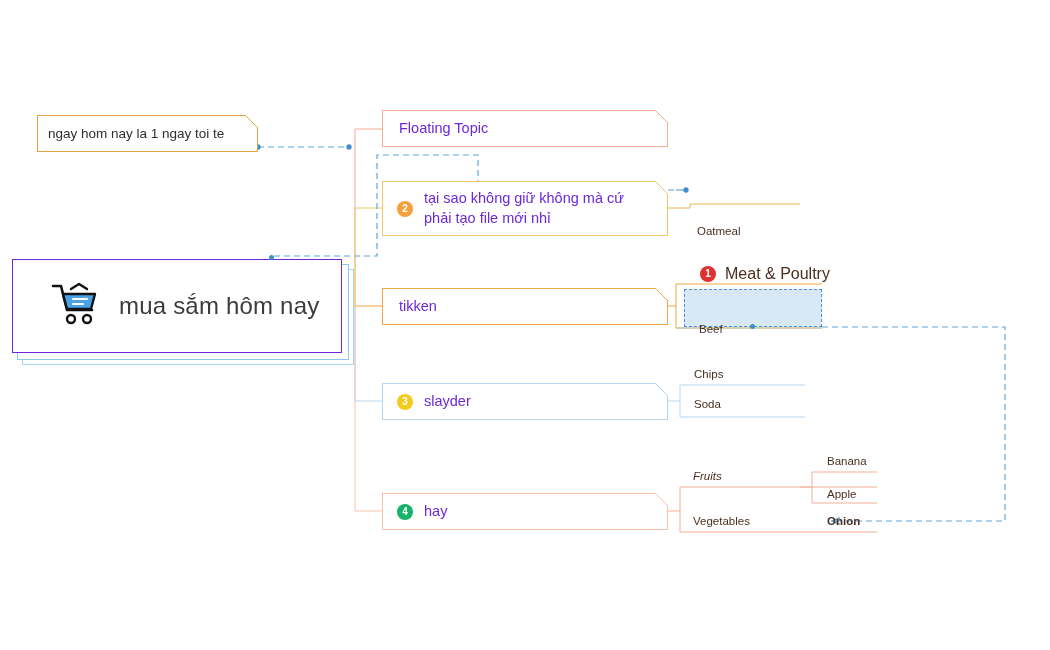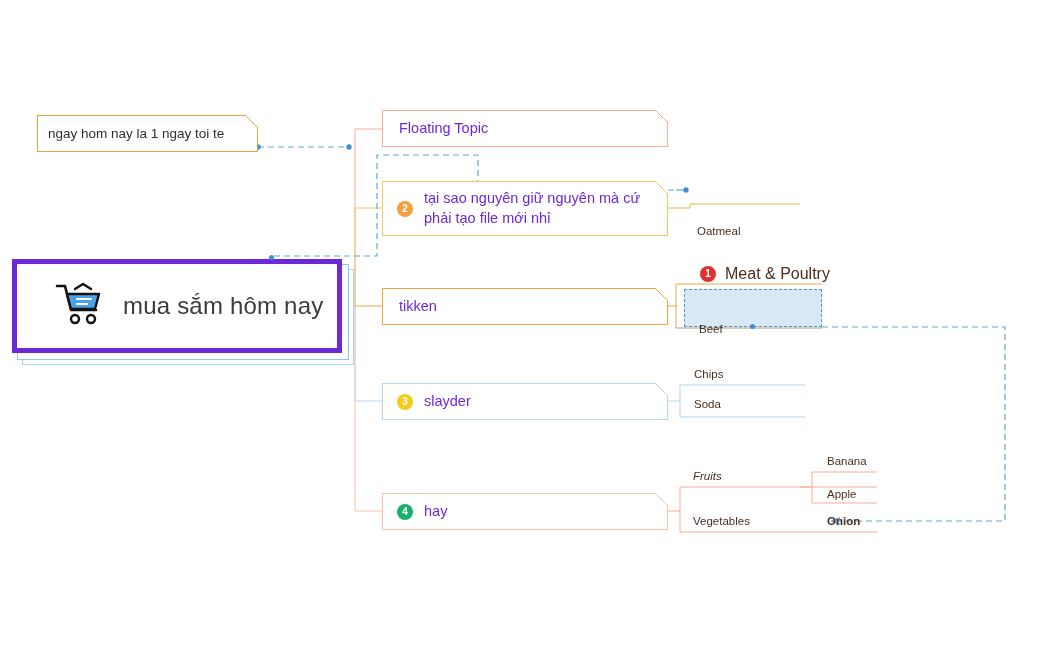--- a/index.html
+++ b/index.html
@@ -47,21 +47,21 @@
     height: 13px;
     pointer-events: none;
   }
 
   
   #root-node {
     left: 12px;
     top: 259px;
     width: 330px;
     height: 94px;
-    border: 5px solid #6d28d9;
+    border: 1px solid #6d28d9;
     background: #ffffff;
     z-index: 6;
   }
   #root-shadow-1 {
     position: absolute;
     left: 17px;
     top: 264px;
     width: 330px;
     height: 94px;
     border: 1px solid #8cc8ee;
@@ -292,21 +292,21 @@
   <div id="topic-floating" class="node topic">
     <span class="topic-label pad-left">Floating Topic</span>
     <svg class="fold" viewBox="0 0 13 13">
       <path d="M0,0 L13,0 L13,13 Z" fill="#ffffff"></path>
       <path d="M0,0 L13,13" stroke="#f6ae96" stroke-width="1" fill="none"></path>
     </svg>
   </div>
 
   <div id="topic-taisao" class="node topic">
     <span class="badge" style="background:#f5a03c">2</span>
-    <span class="topic-label" style="white-space:normal;width:220px">tại sao nguyên giữ nguyên mà cứ phải tạo file mới nhỉ</span>
+    <span class="topic-label" style="white-space:normal;width:220px">tại sao không giữ không mà cứ phải tạo file mới nhỉ</span>
     <svg class="fold" viewBox="0 0 13 13">
       <path d="M0,0 L13,0 L13,13 Z" fill="#ffffff"></path>
       <path d="M0,0 L13,13" stroke="#f0c86a" stroke-width="1" fill="none"></path>
     </svg>
   </div>
 
   <div id="topic-tikken" class="node topic">
     <span class="topic-label pad-left">tikken</span>
     <svg class="fold" viewBox="0 0 13 13">
       <path d="M0,0 L13,0 L13,13 Z" fill="#ffffff"></path>

